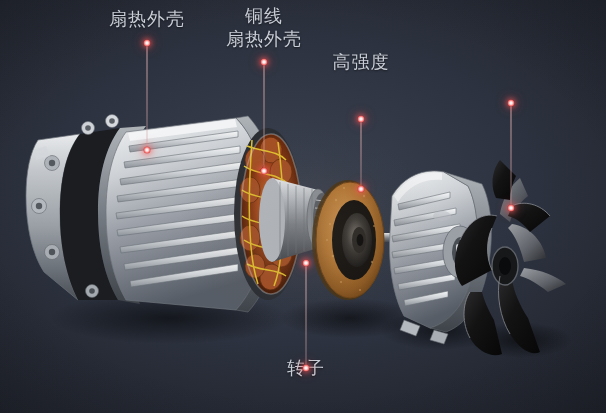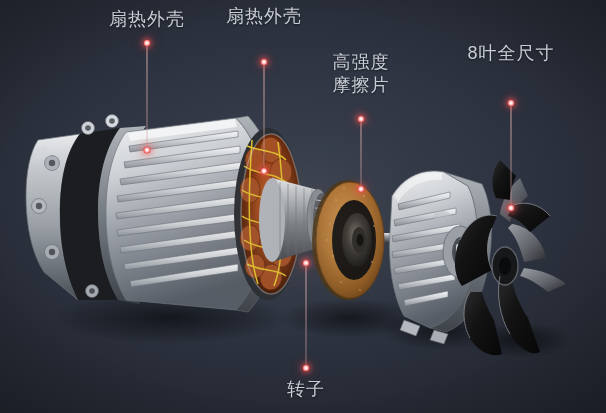--- a/index.html
+++ b/index.html
@@ -318,48 +318,47 @@
     <div class="lbl" style="left:147px;top:8px;">
       <div>扇热外壳</div>
     </div>
     <div class="line" style="left:147px;top:43px;height:107px;"></div>
     <div class="dot" style="left:147px;top:43px;"></div>
     <div class="dot" style="left:147px;top:150px;"></div>
   </div>
 
   <div class="callout">
     <div class="lbl" style="left:264px;top:5px;">
+      <div>铜线</div>
       <div>扇热外壳</div>
     </div>
     <div class="line" style="left:264px;top:62px;height:109px;"></div>
     <div class="dot" style="left:264px;top:62px;"></div>
     <div class="dot" style="left:264px;top:171px;"></div>
   </div>
 
   <div class="callout">
     <div class="lbl" style="left:361px;top:51px;">
       <div>高强度</div>
-      <div>摩擦片</div>
     </div>
     <div class="line" style="left:361px;top:119px;height:70px;"></div>
     <div class="dot" style="left:361px;top:119px;"></div>
     <div class="dot" style="left:361px;top:189px;"></div>
   </div>
 
   <div class="callout">
     <div class="lbl" style="left:511px;top:42px;">
-      <div>8叶全尺寸</div>
     </div>
     <div class="line" style="left:511px;top:103px;height:105px;"></div>
     <div class="dot" style="left:511px;top:103px;"></div>
     <div class="dot" style="left:511px;top:208px;"></div>
   </div>
 
   <div class="callout">
-    <div class="lbl" style="left:306px;top:378px;text-align:right;">
+    <div class="lbl" style="left:306px;top:357px;text-align:right;">
       <div>转子</div>
     </div>
     <div class="line" style="left:306px;top:263px;height:105px;"></div>
     <div class="dot" style="left:306px;top:263px;"></div>
     <div class="dot" style="left:306px;top:368px;"></div>
   </div>
 
 </div>
 
 </body></html>

